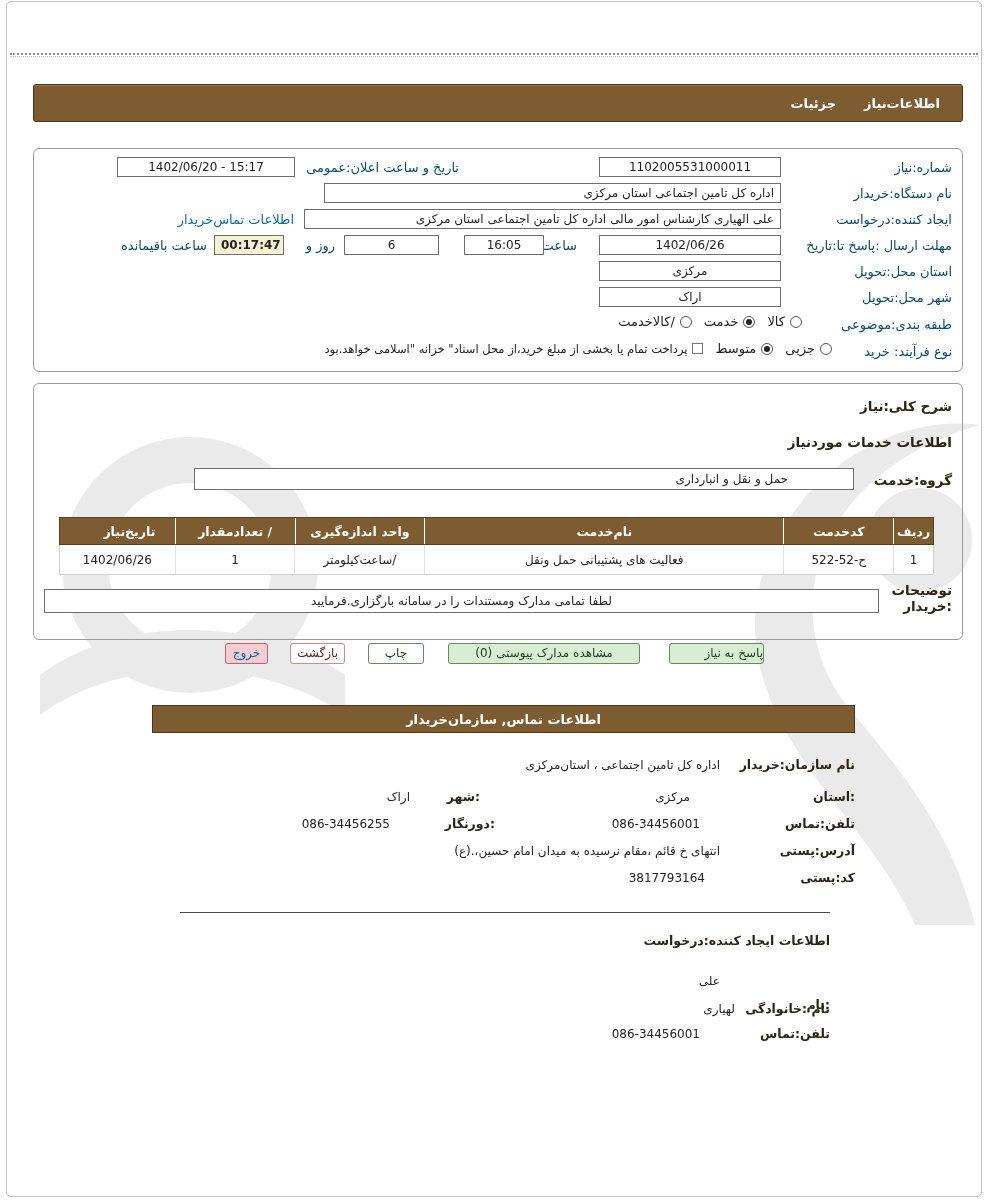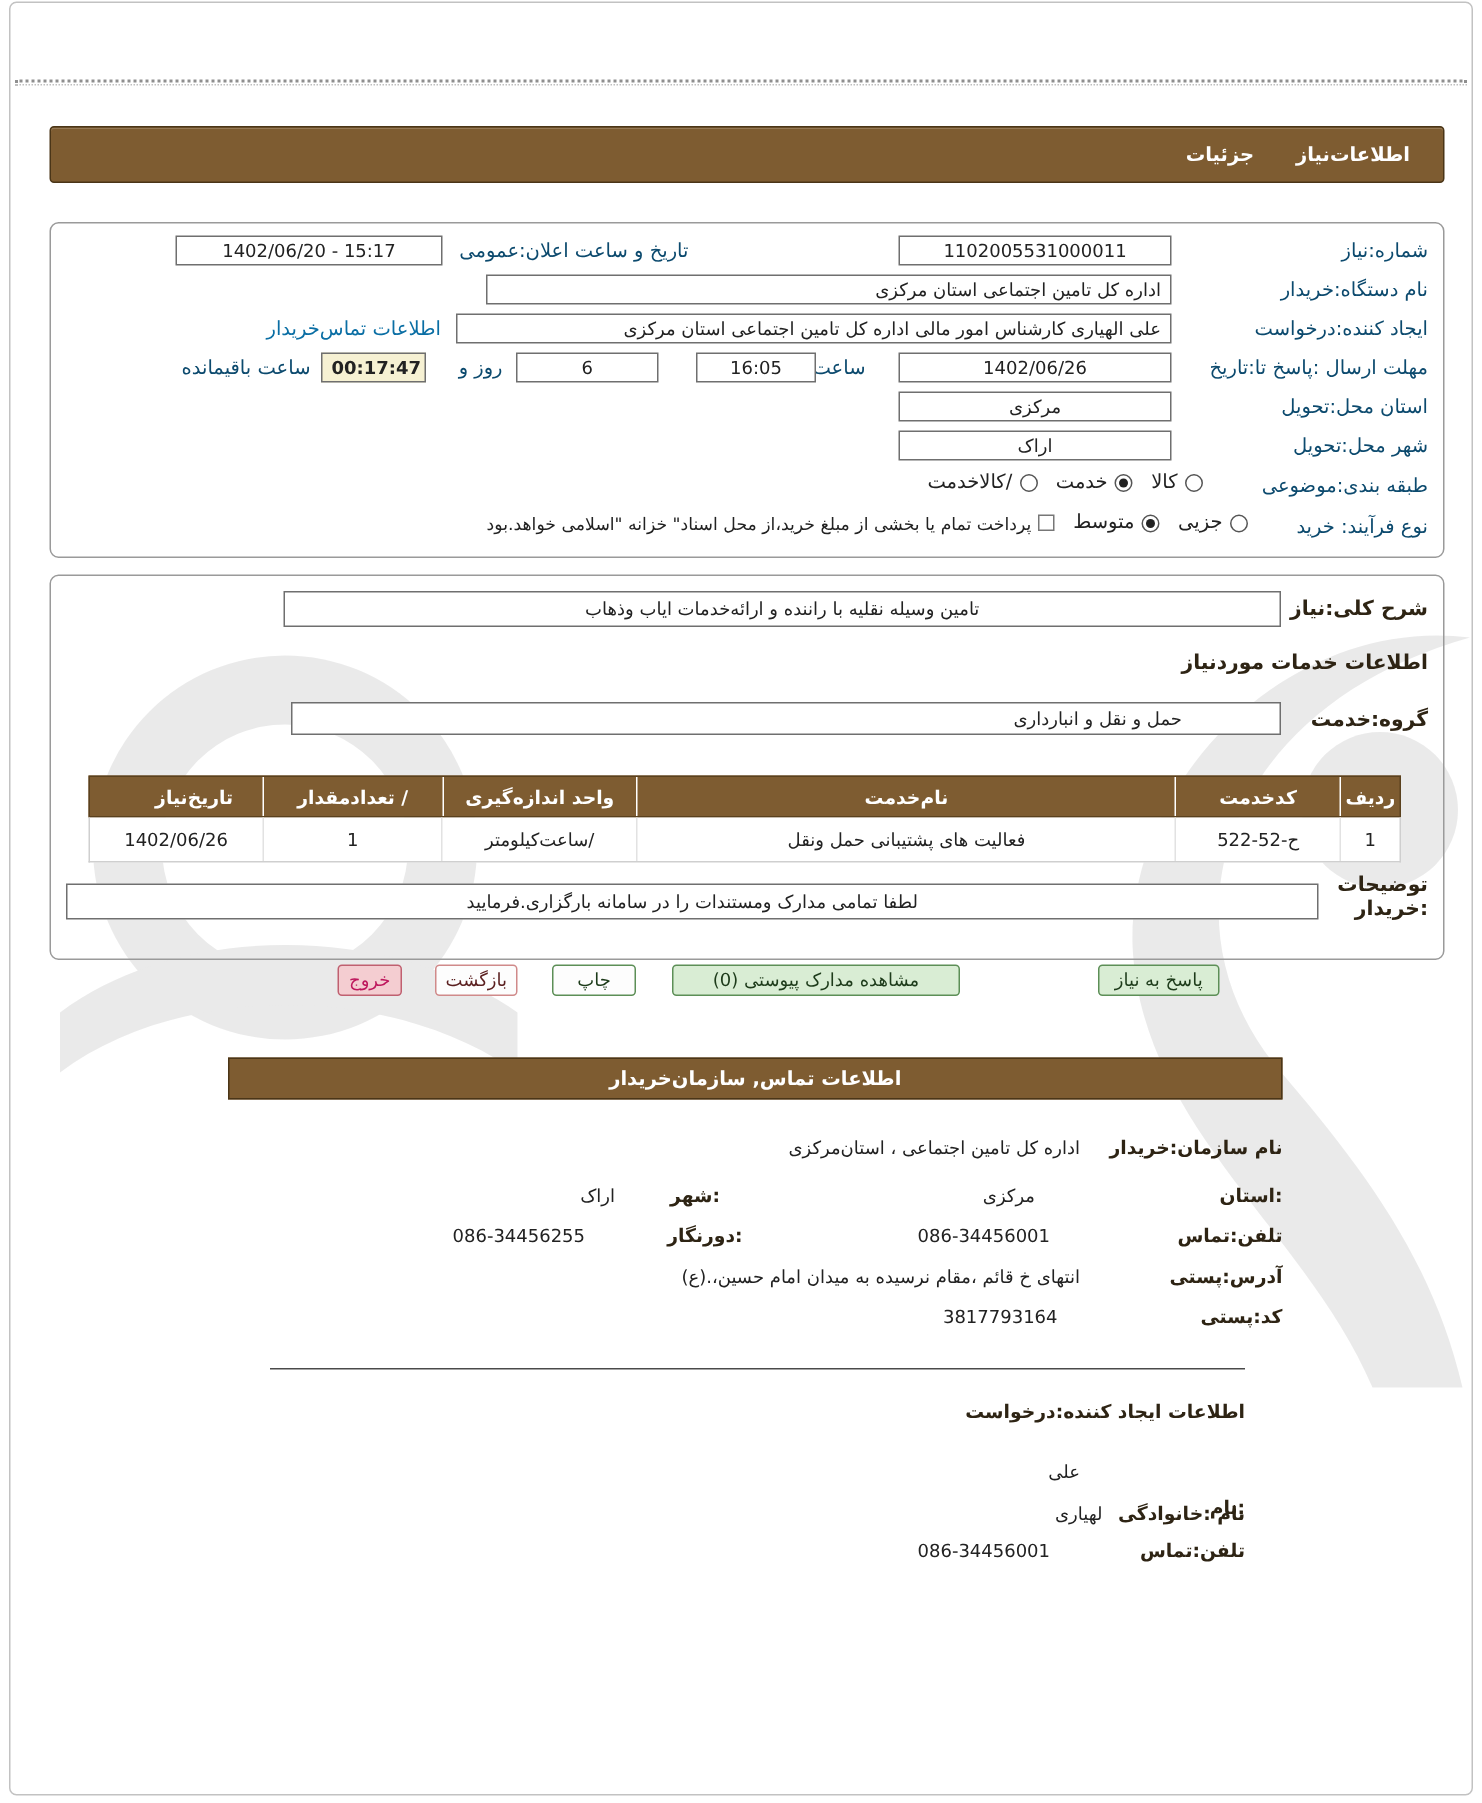--- a/index.html
+++ b/index.html
@@ -77,21 +77,21 @@
   .c-radif { width:40px; } .c-code { width:110px; } .c-name { width:360px; }
   .c-unit { width:130px; } .c-qty { width:120px; } .c-date { width:115px; }
 
   .btn {
     position:absolute; top:643px; height:21px; border-radius:3px; font-size:12px;
     text-align:center; line-height:19px; cursor:pointer; z-index:2; white-space:nowrap;
   }
   .btn-green  { background:#d9edd4; border:1px solid #5d8f57; color:#1d3b1a; }
   .btn-green-o{ background:#fdfdfd; border:1px solid #5d8f57; color:#1d3b1a; }
   .btn-red-o  { background:#fdfdfd; border:1px solid #d08a8a; color:#5a1f1f; }
-  .btn-pink   { background:#f4cdd1; border:1px solid #c06070; color:#be185d; }
+  .btn-pink   { background:#f4cdd1; border:1px solid #c06070; color:#0369a1; }
 
   .contactbar {
     position:absolute; left:152px; top:705px; width:703px; height:28px;
     background:#7e5c31; border:1px solid #4a3517; color:#fff; font-weight:bold;
     font-size:13px; display:flex; align-items:center; justify-content:center; z-index:2;
   }
   .c-lbl { position:absolute; font-weight:bold; color:#2e2414; font-size:12.5px; white-space:nowrap; z-index:1;}
   .c-val { position:absolute; font-size:12px; color:#222; white-space:nowrap; z-index:1;}
   .divider { position:absolute; left:180px; top:912px; width:650px; border-top:1px solid #4a4a4a; z-index:1;}
 </style>
@@ -174,21 +174,20 @@
       </span>
       <span class="opt">
         <span class="checkbox"></span>
         <span class="small">پرداخت تمام یا بخشی از مبلغ خرید،از محل اسناد" خزانه "اسلامی خواهد.بود</span>
       </span>
     </div>
   </div>
 
   <div class="panel" id="panel-need">
     <span class="blbl" style="right:10px; top:14px;">شرح کلی:نیاز</span>
-    <div class="inp center" style="right:108px; top:10px; width:665px; height:24px; line-height:22px;">تامین وسیله نقلیه با راننده و ارائه‌خدمات ایاب وذهاب</div>
 
     <span class="blbl" style="right:10px; top:50px;">اطلاعات خدمات موردنیاز</span>
 
     <span class="blbl" style="right:10px; top:88px;">گروه:خدمت</span>
     <div class="inp" style="right:108px; top:84px; width:660px; height:22px; line-height:20px; padding-right:65px;">حمل و نقل و انبارداری</div>
 
     <div class="table">
       <div class="thead">
         <div class="c-radif">ردیف</div>
         <div class="c-code">کدخدمت</div>
@@ -205,21 +204,21 @@
         <div class="c-qty">1</div>
         <div class="c-date ltr">1402/06/26</div>
       </div>
     </div>
 
     <span class="blbl" style="right:10px; top:198px;">توضیحات</span>
     <span class="blbl" style="right:10px; top:214px;">:خریدار</span>
     <div class="inp center" style="right:83px; top:205px; width:835px; height:24px; line-height:22px;">لطفا تمامی مدارک ومستندات را در سامانه بارگزاری.فرمایید</div>
   </div>
 
-  <div class="btn btn-green" style="left:732px; width:81px;">پاسخ به نیاز</div>
+  <div class="btn btn-green" style="left:669px; width:95px;text-align:right;">پاسخ به نیاز</div>
   <div class="btn btn-green" style="left:448px; width:192px;">مشاهده مدارک پیوستی (0)</div>
   <div class="btn btn-green-o" style="left:368px; width:56px;">چاپ</div>
   <div class="btn btn-red-o" style="left:290px; width:55px;">بازگشت</div>
   <div class="btn btn-pink" style="left:225px; width:43px;">خروج</div>
 
   <div class="contactbar">اطلاعات  تماس, سازمان‌خریدار</div>
 
   <span class="c-lbl" style="right:133px; top:757px;">نام سازمان:خریدار</span>
   <span class="c-val" style="right:268px; top:758px;">اداره کل تامین اجتماعی ، استان‌مرکزی</span>
 

